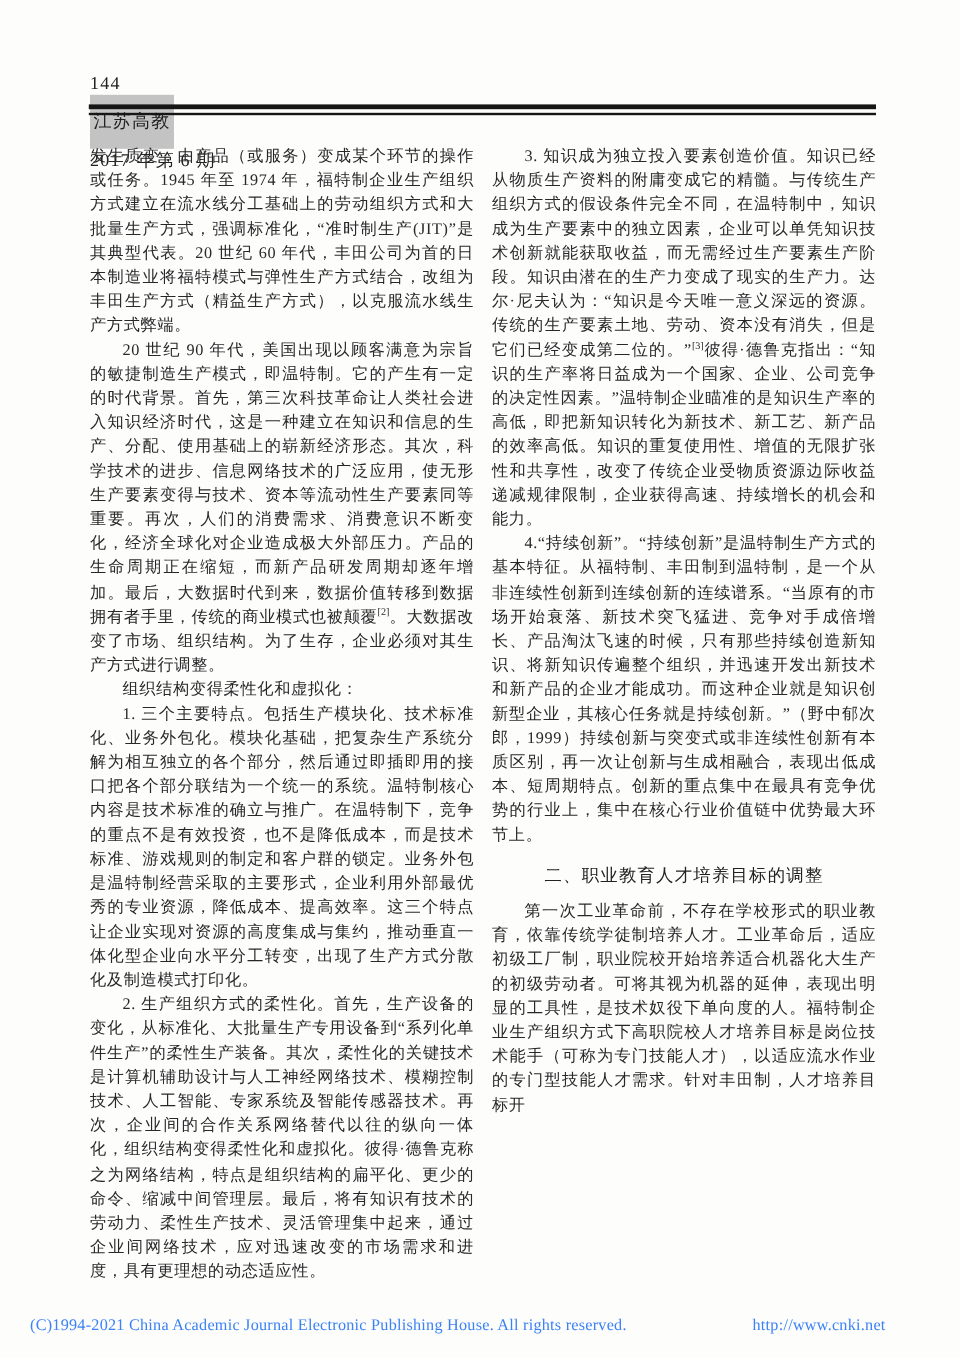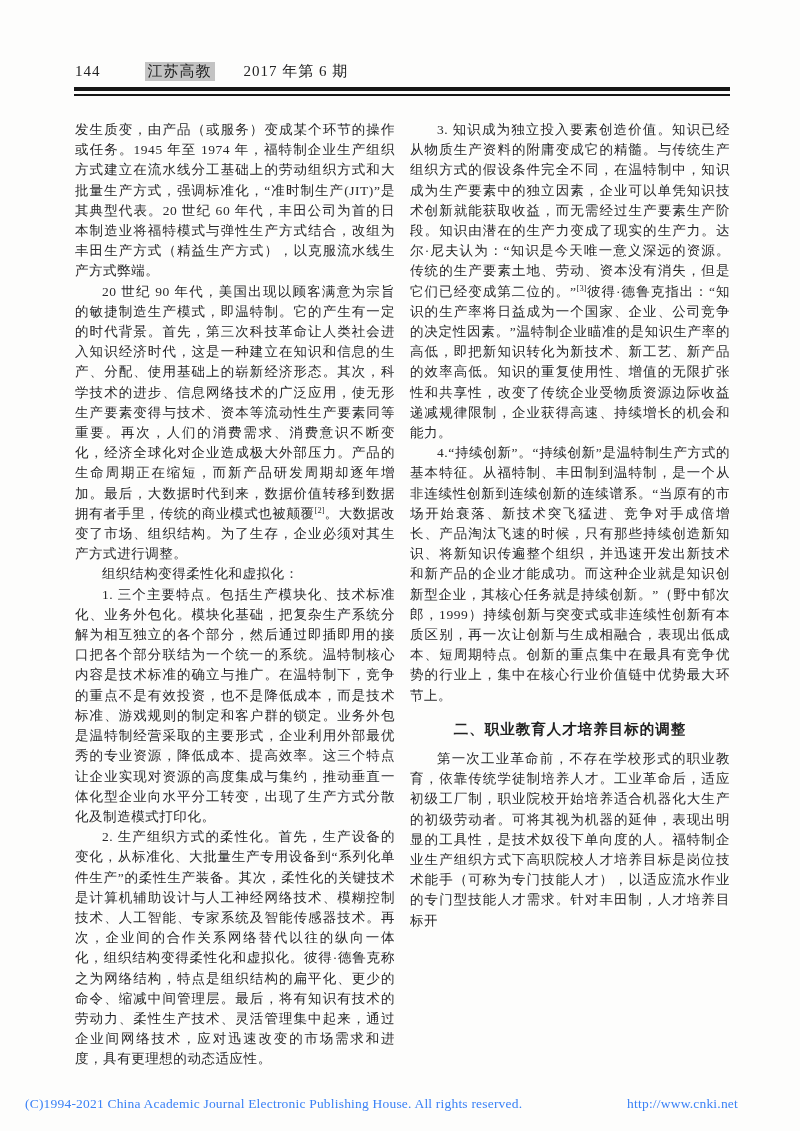--- a/index.html
+++ b/index.html
@@ -17,25 +17,26 @@
   .header {
     position: absolute;
     top: 62px;
     left: 75px;
     right: 72px;
     display: flex;
     align-items: baseline;
     font-size: 15px;
     letter-spacing: 1px;
     color: #222;
+    flex-direction: column;
   }
   .page-num { margin-right: 44px; }
   .journal-name {
     background: #c3c3c3;
-    padding: 0 3px;
+    padding: 13px 3px;
     margin-right: 29px;
   }
   .rule-double {
     position: absolute;
     top: 87px;
     left: 74px;
     right: 70px;
     height: 3px;
     border-top: 4px solid #161616;
     border-bottom: 2px solid #161616;
@@ -61,21 +62,21 @@
   .para.indent { text-indent: 2em; }
   sup.ref {
     font-size: 8.5px;
     letter-spacing: 0;
     line-height: 0;
     vertical-align: super;
   }
   .sec-heading {
     margin: 14px 0 10px 0;
     font-family: "Liberation Sans", "DejaVu Sans", sans-serif;
-    font-weight: bold;
+    font-weight: normal;
     font-size: 14.5px;
     letter-spacing: 1px;
     text-align: center;
     color: #222;
   }
   
   .footer {
     position: absolute;
     left: 25px;
     right: 62px;

